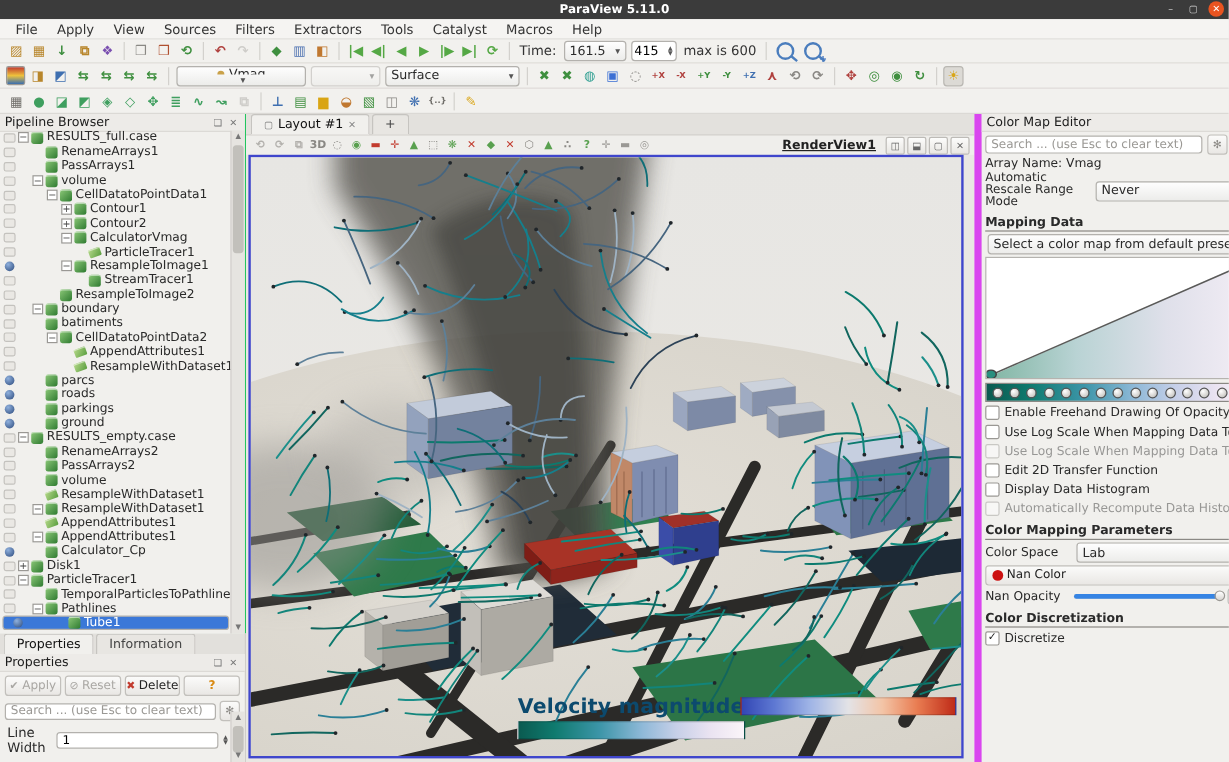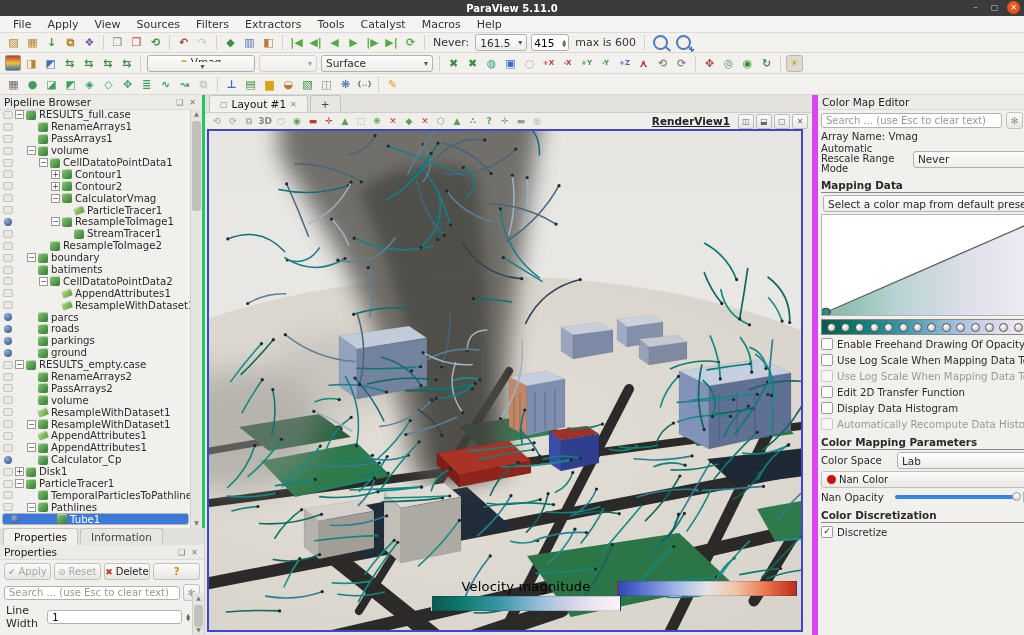--- a/index.html
+++ b/index.html
@@ -37,21 +37,21 @@
   .spin{display:flex;flex-direction:column;font-size:5px;color:#555;line-height:4px;padding-right:2px}
   .mag{width:11px;height:11px;border:2px solid #4a7dbd;border-radius:50%;position:relative;margin:0 4px}
   .mag::after{content:"";position:absolute;width:6px;height:2px;background:#4a7dbd;right:-5px;bottom:-2px;transform:rotate(40deg)}
   .mag .plus{position:absolute;right:-6px;bottom:-6px;color:#2a62b8;font-size:8px;font-weight:bold}
   
   .panel{background:#f1f0ed;box-sizing:border-box}
   .phead{height:14px;display:flex;align-items:center;padding:0 4px;font-size:10.5px;color:#1d1d1d;border-bottom:1px solid #dcdad6;background:#edebe8}
   .phead .sp{flex:1}
   .mini{width:11px;height:11px;display:flex;align-items:center;justify-content:center;font-size:8px;color:#777;margin-left:2px}
   
-  #pipeline{left:0;top:95px;width:205px;height:433px;border-right:3px solid #22c55e}
+  #pipeline{left:0;top:95px;width:205px;height:433px;border-right:1px solid #22c55e}
   #tree{position:absolute;left:0;top:14px;right:11px;bottom:0;overflow:hidden}
   .trow{height:11.9px;display:flex;align-items:center;font-size:10.2px;white-space:nowrap}
   .trow.sel{background:#3b78d8;color:#fff}
   .eyec{width:15px;flex:none;display:flex;align-items:center;justify-content:center}
   .eye-off{width:8px;height:6px;border:1px solid #c4c2be;border-radius:2px;background:#eae8e4}
   .eye-on{width:8px;height:8px;border-radius:50%;background:radial-gradient(circle at 35% 30%,#8fb0dd,#2c4a7c)}
   .expander{width:9px;height:9px;border:1px solid #9a9894;background:#fff;font-size:8px;line-height:7px;text-align:center;color:#444;flex:none;margin-right:2px;box-sizing:border-box}
   .expander.none{visibility:hidden}
   .tico{width:10px;height:10px;border-radius:2px;background:linear-gradient(135deg,#8cc878,#2e7a30);flex:none;margin-right:3px;box-shadow:inset 0 1px 0 rgba(255,255,255,.5)}
   .tico.pencil{background:linear-gradient(135deg,#b6d98a,#5a9e3f);border-radius:1px;transform:rotate(-20deg);height:7px}
@@ -80,21 +80,21 @@
   
   #centerbg{left:205px;top:95px;width:607px;height:540px;background:#e9e7e3}
   #layouttabs{left:205px;top:95px;width:607px;height:18px;background:#e3e1dd;display:flex;align-items:flex-end;padding-left:4px;box-sizing:border-box;border-bottom:1px solid #cfcdc9}
   #viewtb{left:205px;top:113px;width:607px;height:16px;display:flex;align-items:center;padding:0 4px;box-sizing:border-box;background:#efeeeb}
   .vti{min-width:14px;height:14px;display:flex;align-items:center;justify-content:center;font-size:9px;margin:0 1px;font-weight:bold}
   #viewname{font-size:10.5px;font-weight:bold;text-decoration:underline;color:#222;margin-right:6px}
   .vbtn{width:14px;height:13px;border:1px solid #bdbbb7;border-radius:2px;background:linear-gradient(#fcfcfb,#e8e6e2);font-size:8px;color:#666;display:flex;align-items:center;justify-content:center;margin-left:2px}
   #viewport{left:207px;top:129px;width:596px;height:503px;border:2px solid #3f46cc;box-sizing:border-box;background:#e8e7e4;overflow:hidden}
   #scene{position:absolute;left:0;top:0}
   .legend{position:absolute;text-align:center}
-  .legend .lt{font-size:13px;font-weight:400;color:#000000;letter-spacing:.2px}
+  .legend .lt{font-size:17px;font-weight:700;color:#0c4a6e;letter-spacing:.2px}
   .lbar{height:13px;margin-top:2px;border:1px solid rgba(0,0,0,.15)}
   .vel-grad{background:linear-gradient(90deg,#0a5a50 0%,#0f7a6e 16%,#3c95a8 36%,#8fb9d8 55%,#c6cfe8 70%,#eae3f1 85%,#fbf5f9 100%)}
   .cp-grad{background:linear-gradient(90deg,#3246b4 0%,#5d77d2 15%,#9fb4e6 32%,#e3e3e6 50%,#f3c4a6 66%,#e97d52 82%,#bf2b18 100%)}
   
   #cme{left:812px;top:95px;width:256px;height:540px;border-left:6px solid #d946ef;padding:0 3px;overflow:hidden}
   .cmerow{display:flex;align-items:center;gap:4px;margin:2px 0;font-size:10.2px}
   .sect{font-weight:bold;border-bottom:1px solid #8a8884;padding:3px 0 1px 0;font-size:10.4px}
   .wraplab{width:86px;line-height:10px;font-size:10px;flex:none}
   .slider{position:relative;height:4px;background:#cfcdc9;border-radius:2px;flex:1}
   .slider .fill{position:absolute;left:0;top:0;height:4px;background:#3584e4;border-radius:2px}
@@ -151,21 +151,21 @@
     <span class="tbi" style="color: rgb(192, 120, 48);">◧</span>
     <span class="tbsep"></span>
     <span class="tbi" style="color: rgb(85, 168, 69);">|◀</span>
     <span class="tbi" style="color: rgb(85, 168, 69);">◀|</span>
     <span class="tbi" style="color: rgb(85, 168, 69);">◀</span>
     <span class="tbi" style="color: rgb(85, 168, 69);">▶</span>
     <span class="tbi" style="color: rgb(85, 168, 69);">|▶</span>
     <span class="tbi" style="color: rgb(85, 168, 69);">▶|</span>
     <span class="tbi" style="color: rgb(85, 168, 69);">⟳</span>
     <span class="tbsep"></span>
-    <span class="tblabel">Never:</span>
+    <span class="tblabel">Time:</span>
     <span class="sel" style="width: 52px;">
       <span class="selt">161.5</span>
       <span class="arr">▾</span>
     </span>
     <span class="spinbox">
       <input value="415" style="">
       <span class="spin">
         <span>▲</span>
         <span>▼</span>
       </span>

